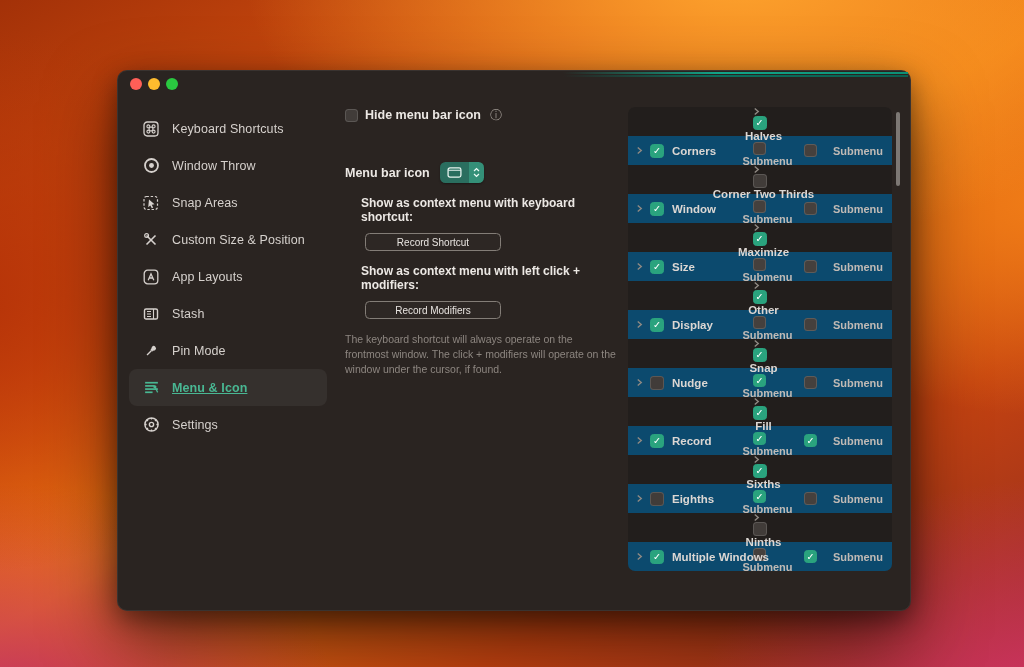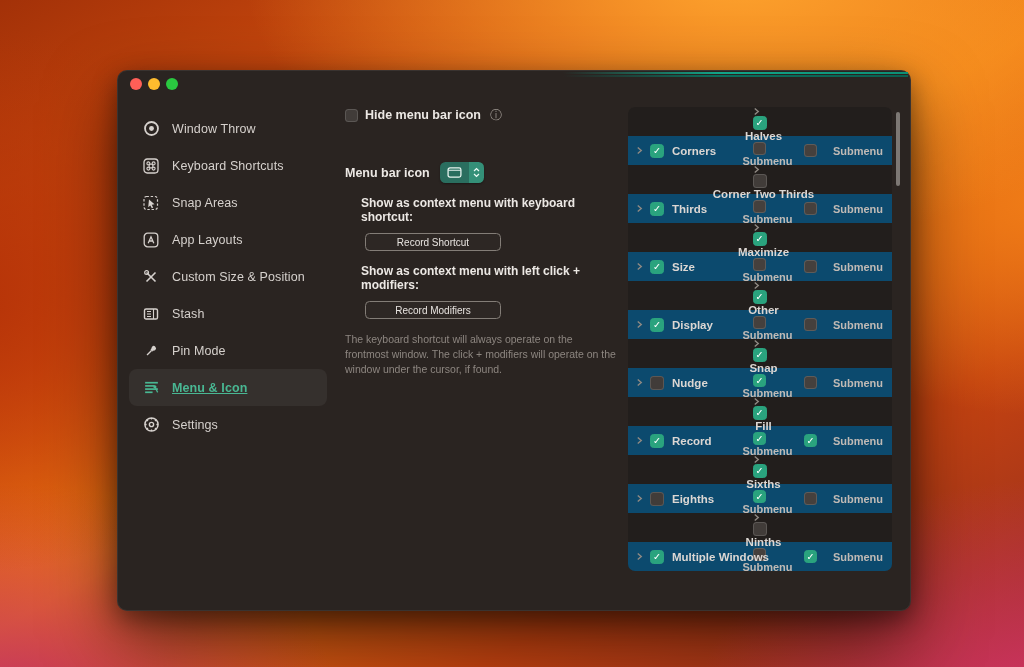--- a/index.html
+++ b/index.html
@@ -102,73 +102,73 @@
       <div class="tl green"></div>
       <div class="top-stripes">
           <i></i>
           <i></i>
         </div>
     </div>
 
     <aside class="sidebar" id="sidebar">
   <div class="side-item">
     <span class="side-icon">
-            <svg viewBox="0 0 16 16" width="17" height="17">
-              <circle cx="8" cy="8" r="6.1" fill="none" stroke="currentColor" stroke-width="1.7"></circle>
-              <circle cx="8" cy="8" r="2.3" fill="currentColor"></circle>
-            </svg>
-          </span>
-    <span class="side-label">Window Throw</span>
-  </div>
-
-  <div class="side-item">
-    <span class="side-icon">
             <svg viewBox="0 0 16 16" width="16" height="16" fill="none" stroke="currentColor">
               <rect x="1" y="1" width="14" height="14" rx="3.2" stroke-width="1.3"></rect>
               <g stroke-width="1.1">
                 <circle cx="5.4" cy="5.4" r="1.5"></circle>
                 <circle cx="10.6" cy="5.4" r="1.5"></circle>
                 <circle cx="5.4" cy="10.6" r="1.5"></circle>
                 <circle cx="10.6" cy="10.6" r="1.5"></circle>
                 <rect x="6.2" y="6.2" width="3.6" height="3.6"></rect>
               </g>
             </svg>
           </span>
     <span class="side-label">Keyboard Shortcuts</span>
   </div>
 
   <div class="side-item">
     <span class="side-icon">
+            <svg viewBox="0 0 16 16" width="17" height="17">
+              <circle cx="8" cy="8" r="6.1" fill="none" stroke="currentColor" stroke-width="1.7"></circle>
+              <circle cx="8" cy="8" r="2.3" fill="currentColor"></circle>
+            </svg>
+          </span>
+    <span class="side-label">Window Throw</span>
+  </div>
+
+  <div class="side-item">
+    <span class="side-icon">
             <svg viewBox="0 0 16 16" width="16" height="16">
               <rect x="1" y="1.5" width="13.5" height="13" rx="2.5" fill="none" stroke="currentColor" stroke-width="1.2" stroke-dasharray="2.4 1.8"></rect>
               <path d="M6 4.5 L11.5 9.2 L8.7 9.7 L10.2 12.6 L8.8 13.3 L7.3 10.4 L5.2 12.2 Z" fill="currentColor"></path>
             </svg>
           </span>
     <span class="side-label">Snap Areas</span>
-  </div>
-
-  <div class="side-item">
-    <span class="side-icon">
-            <svg viewBox="0 0 16 16" width="16" height="16" fill="none" stroke="currentColor">
-              <rect x="1.2" y="1.2" width="13.6" height="13.6" rx="3.4" stroke-width="1.3"></rect>
-              <path d="M5.2 11.2 L8 4.8 L10.8 11.2 M6.2 9 L9.8 9" stroke-width="1.3"></path>
-            </svg>
-          </span>
-    <span class="side-label">App Layouts</span>
   </div>
 
   <div class="side-item">
     <span class="side-icon">
             <svg viewBox="0 0 16 16" width="16" height="16" fill="none" stroke="currentColor">
               <path d="M3.5 12.5 L12.5 3.5" stroke-width="1.6"></path>
               <path d="M3.5 3.5 L12.5 12.5" stroke-width="1.6"></path>
               <circle cx="3.6" cy="3.6" r="1.9" stroke-width="1.2"></circle>
             </svg>
           </span>
     <span class="side-label">Custom Size &amp; Position</span>
+  </div>
+
+  <div class="side-item">
+    <span class="side-icon">
+            <svg viewBox="0 0 16 16" width="16" height="16" fill="none" stroke="currentColor">
+              <rect x="1.2" y="1.2" width="13.6" height="13.6" rx="3.4" stroke-width="1.3"></rect>
+              <path d="M5.2 11.2 L8 4.8 L10.8 11.2 M6.2 9 L9.8 9" stroke-width="1.3"></path>
+            </svg>
+          </span>
+    <span class="side-label">App Layouts</span>
   </div>
 
 
   <div class="side-item">
     <span class="side-icon">
             <svg viewBox="0 0 16 16" width="16" height="16" fill="none" stroke="currentColor">
               <rect x="1.5" y="3" width="13" height="10" rx="1.6" stroke-width="1.4"></rect>
               <path d="M4 5.5 h4 M4 8 h4 M4 10.5 h4" stroke-width="1.1"></path>
               <path d="M10.5 3 V13" stroke-width="1.1"></path>
             </svg>
@@ -289,21 +289,21 @@
     <span class="sub-label">Submenu</span>
   </div>
 
   <div class="row even">
     <span class="chev">
             <svg viewBox="0 0 8 10" width="7" height="9" fill="none" stroke="currentColor" stroke-width="1.6">
               <path d="M2 1.5 L6 5 L2 8.5"></path>
             </svg>
           </span>
     <span class="cb row-cb checked"></span>
-    <span class="row-label">Thirds</span>
+    <span class="row-label">Window</span>
     <span class="spacer"></span>
     <span class="cb sub-cb"></span>
     <span class="sub-label">Submenu</span>
   </div>
 
   <div class="row odd">
     <span class="chev">
             <svg viewBox="0 0 8 10" width="7" height="9" fill="none" stroke="currentColor" stroke-width="1.6">
               <path d="M2 1.5 L6 5 L2 8.5"></path>
             </svg>

